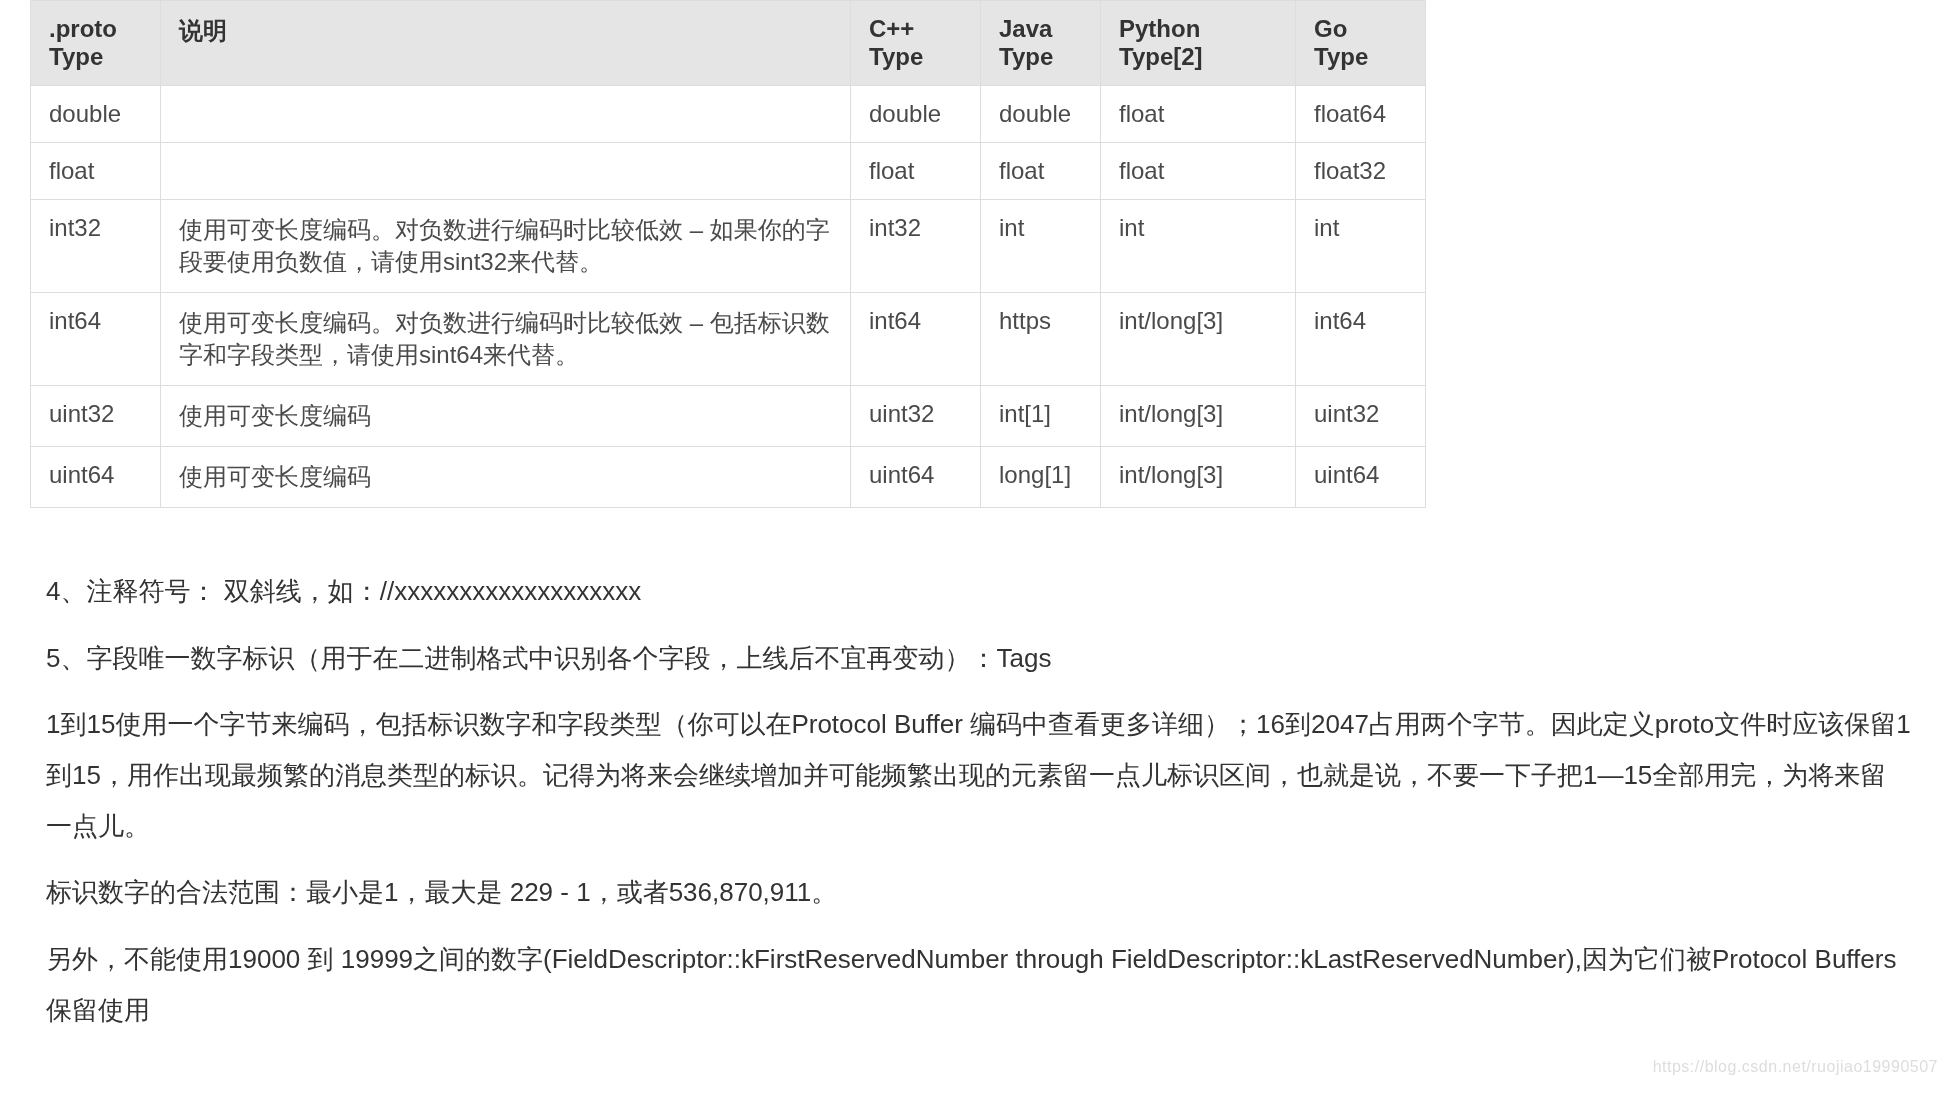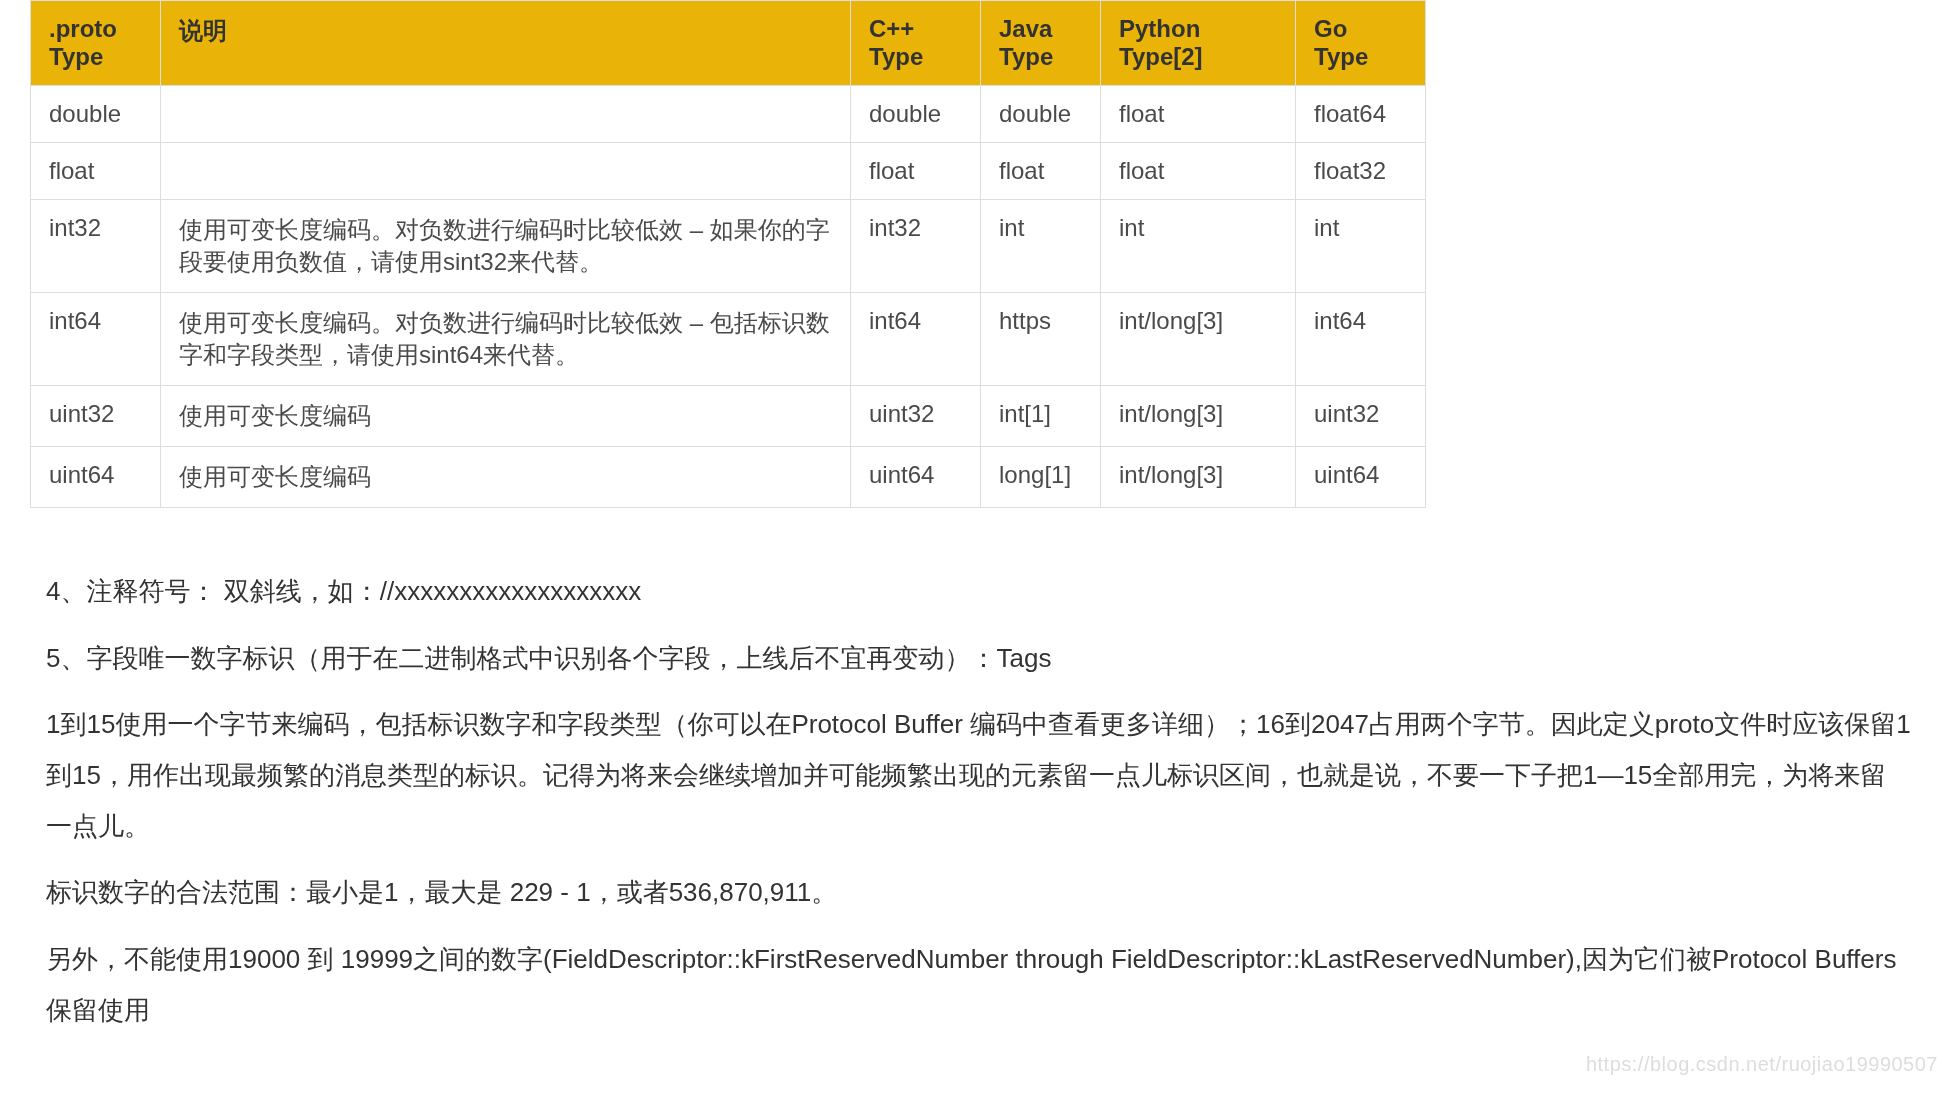--- a/index.html
+++ b/index.html
@@ -26,42 +26,42 @@
     }
     table th, table td {
       border: 1px solid #dddddd;
       padding: 14px 18px;
       text-align: left;
       vertical-align: top;
     }
     table th {
       font-weight: 700;
       color: #333333;
-      background: #eab308;
+      background: #e5e5e5;
     }
     .col-proto { width: 130px; }
     .col-desc { width: 690px; }
     .col-cpp { width: 130px; }
     .col-java { width: 120px; }
     .col-python { width: 195px; }
     .col-go { width: 130px; }
     .paragraphs {
       margin-top: 58px;
       font-size: 26px;
       line-height: 1.95;
       color: #333333;
     }
     .paragraphs p {
       margin: 16px;
     }
     .watermark {
       position: absolute;
       right: 20px;
       bottom: 6px;
-      font-size: 20px;
+      font-size: 16px;
       color: #dddddd;
       letter-spacing: 0.5px;
     }
   </style>
 </head>
 <body>
 
 <div class="content-wrapper">
   <table>
     <thead>

